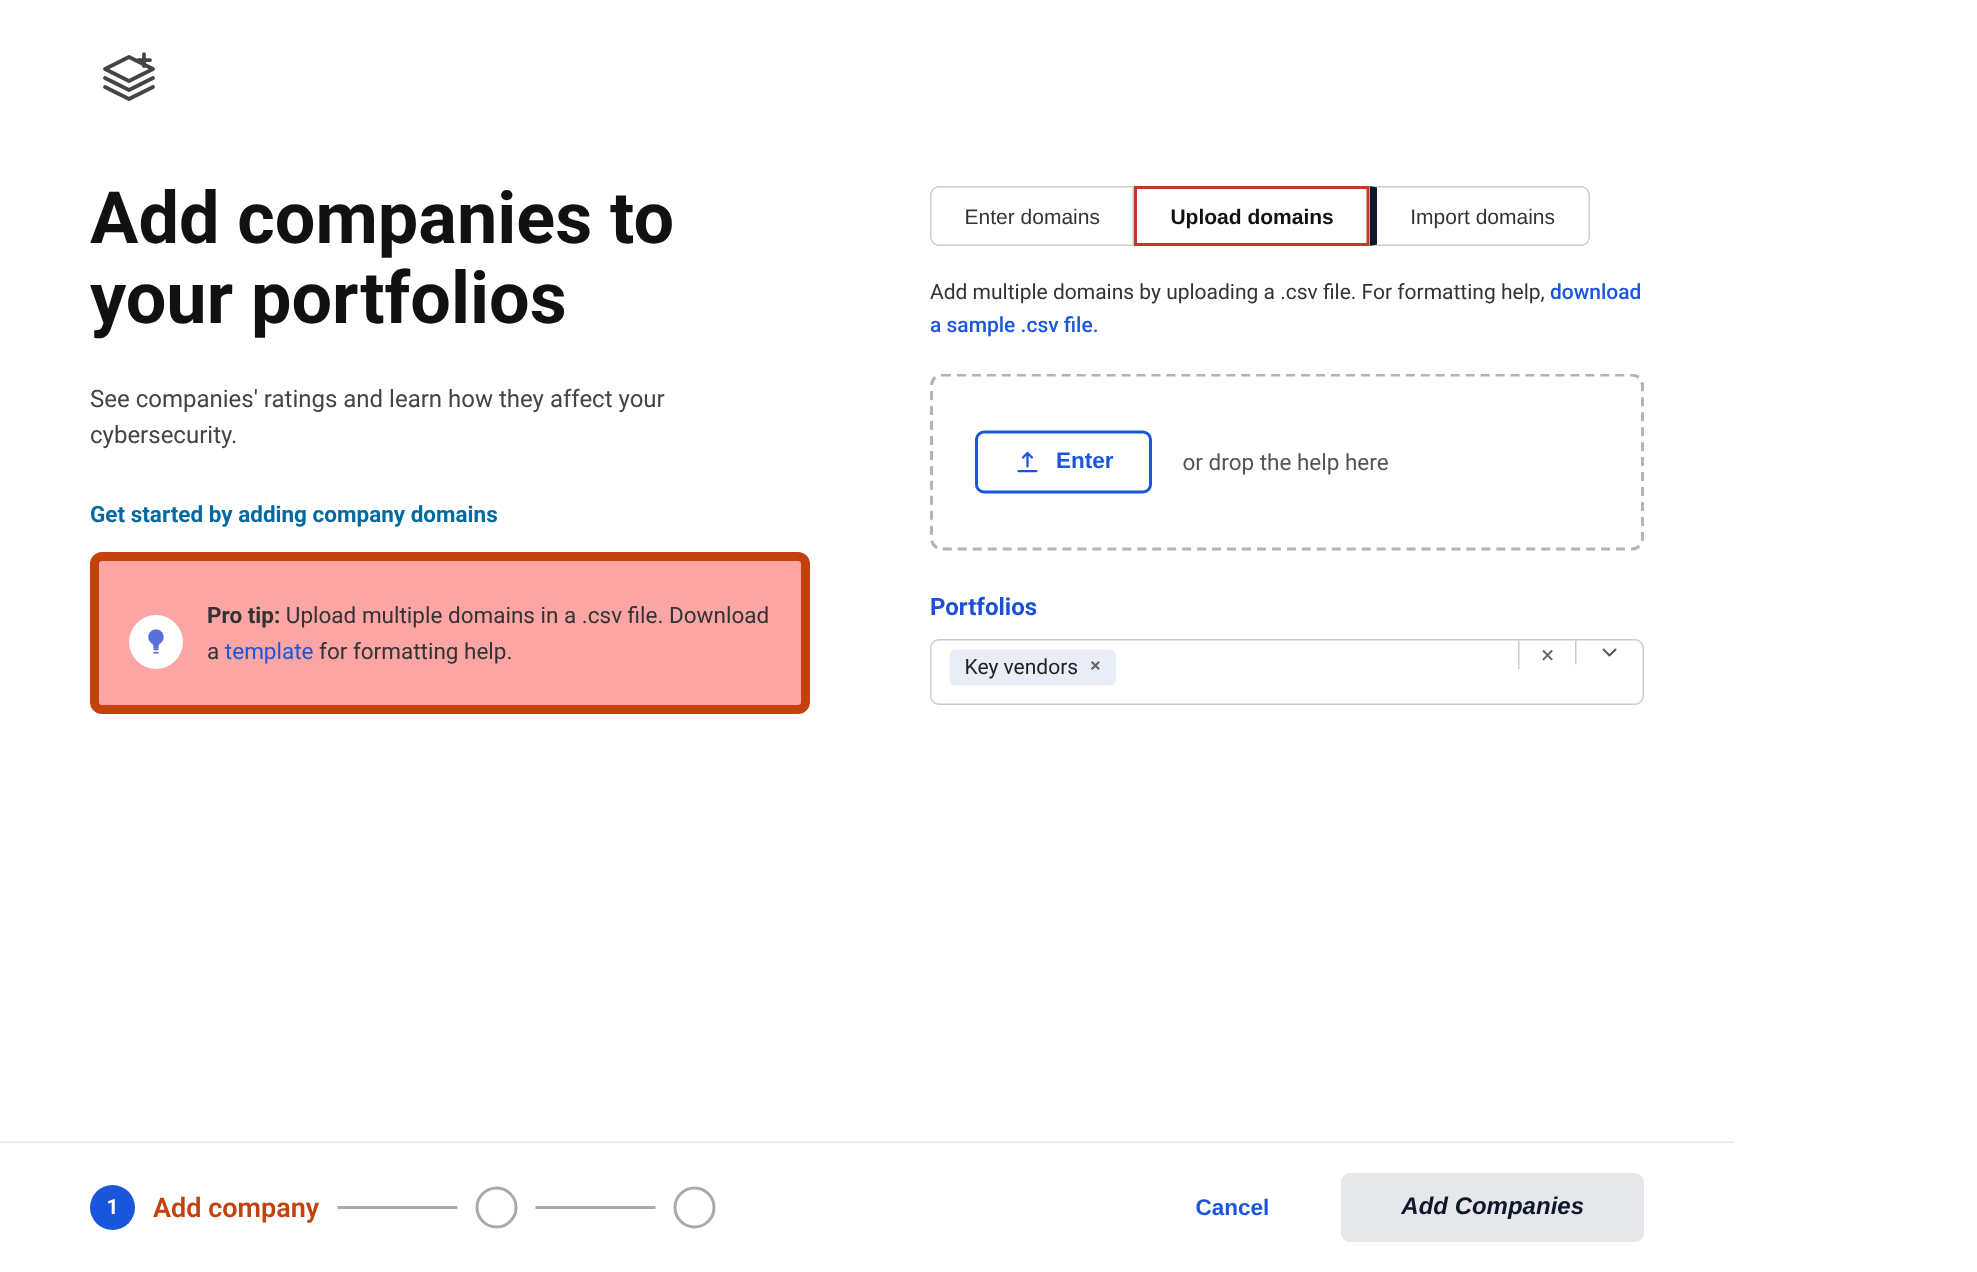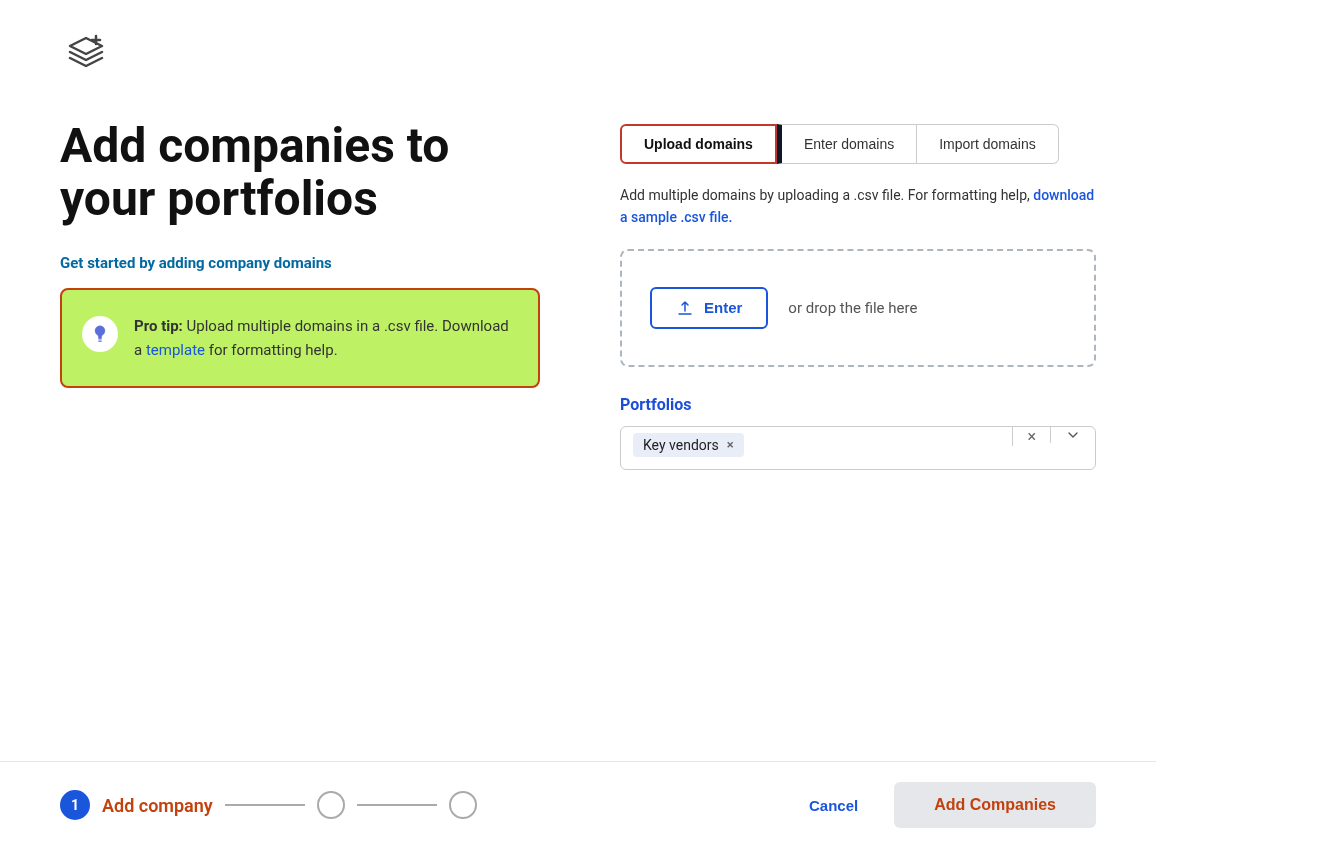--- a/index.html
+++ b/index.html
@@ -64,27 +64,27 @@
 
     .get-started-label {
       font-size: 15px;
       font-weight: 700;
       color: #0369a1;
       margin-bottom: 16px;
     }
 
     
     .pro-tip-box {
-      background: #bef264;
+      background: #fca5a5;
       border-radius: 8px;
       padding: 24px 20px;
       display: flex;
-      align-items: flex-start;
+      align-items: flex-end;
       gap: 16px;
-      border: 2px solid #c2410c;
+      border: 6px solid #c2410c;
     }
 
     .pro-tip-icon {
       width: 36px;
       height: 36px;
       background: #fff;
       border-radius: 50%;
       display: flex;
       align-items: center;
       justify-content: center;
@@ -321,42 +321,43 @@
       height: 28px;
       border-radius: 50%;
       border: 2px solid #aaa;
       background: #fff;
       flex-shrink: 0;
     }
 
     .bottom-actions {
       display: flex;
       align-items: center;
-      gap: 20px;
+      gap: 32px;
     }
 
     .cancel-btn {
       font-size: 15px;
       font-weight: 600;
       color: #1a56db;
       background: none;
       border: none;
       cursor: pointer;
       padding: 10px 16px;
     }
 
     .add-companies-btn {
       padding: 14px 40px;
       background: #e5e7eb;
-      color: #c2410c;
+      color: #0f172a;
       border: none;
       border-radius: 6px;
       font-size: 16px;
       font-weight: 600;
       cursor: not-allowed;
+      font-style: italic;
     }
   </style>
 </head>
 <body>
 
 <div class="page-container">
 
   <div class="header">
     <div class="logo-icon">
 
@@ -369,59 +370,60 @@
         <path d="M8 22L24 30L40 22" stroke="#444" stroke-width="2.5" stroke-linecap="round" stroke-linejoin="round" fill="none"></path>
         <path d="M8 16L24 24L40 16L24 8L8 16Z" stroke="#444" stroke-width="2.5" stroke-linecap="round" stroke-linejoin="round" fill="none"></path>
       </svg>
     </div>
   </div>
 
   <div class="main-content">
 
     <div class="left-panel">
       <h1 class="page-title">Add companies to your portfolios</h1>
+      <p class="subtitle">See companies' ratings and learn how they affect your cybersecurity.</p>
       <p class="get-started-label">Get started by adding company domains</p>
 
       <div class="pro-tip-box">
         <div class="pro-tip-icon">
 
           <svg width="20" height="20" viewBox="0 0 24 24" fill="none" xmlns="http://www.w3.org/2000/svg">
             <path d="M12 2C8.686 2 6 4.686 6 8c0 2.21 1.13 4.16 2.85 5.29C9.53 13.87 10 14.64 10 15.5V17h4v-1.5c0-.86.47-1.63 1.15-2.21C16.87 12.16 18 10.21 18 8c0-3.314-2.686-6-6-6z" fill="#5b6fdb" stroke="#5b6fdb" stroke-width="0.3"></path>
             <rect x="10" y="17" width="4" height="1.5" rx="0.5" fill="#5b6fdb"></rect>
             <path d="M10.5 20.5h3" stroke="#5b6fdb" stroke-width="1.5" stroke-linecap="round"></path>
           </svg>
         </div>
         <div class="pro-tip-text">
           <strong>Pro tip:</strong><span> Upload multiple domains in a .csv file. Download a </span><a class="pro-tip-link" href="#">template</a><span> for formatting help.</span>
         </div>
       </div>
     </div>
 
     <div class="right-panel">
 
       <div class="tab-group">
+        <button class="tab-btn">Enter domains</button>
         <button class="tab-btn active">Upload domains</button>
-        <button class="tab-btn">Enter domains</button>
         <button class="tab-btn">Import domains</button>
       </div>
 
       <p class="description-text">
         <span>Add multiple domains by uploading a .csv file. For formatting help, </span><a class="description-link" href="#">download a sample .csv file.</a>
       </p>
 
       <div class="upload-zone">
         <button class="upload-btn">
 
           <svg width="18" height="18" viewBox="0 0 24 24" fill="none" xmlns="http://www.w3.org/2000/svg">
             <path d="M12 16V4M12 4L8 8M12 4L16 8" stroke="#1a56db" stroke-width="2" stroke-linecap="round" stroke-linejoin="round"></path>
             <path d="M4 20h16" stroke="#1a56db" stroke-width="2" stroke-linecap="round"></path>
           </svg>
           <span>Enter</span>
         </button>
-        <span class="drop-text">or drop the file here</span>
+        <span class="drop-text">or drop the help here</span>
       </div>
 
       <div>
         <p class="portfolios-label">Portfolios</p>
         <div class="portfolio-selector">
           <div class="portfolio-tags-area">
             <div class="portfolio-tag">
               <span>Key vendors</span>
               <span class="tag-remove">×</span>
             </div>

